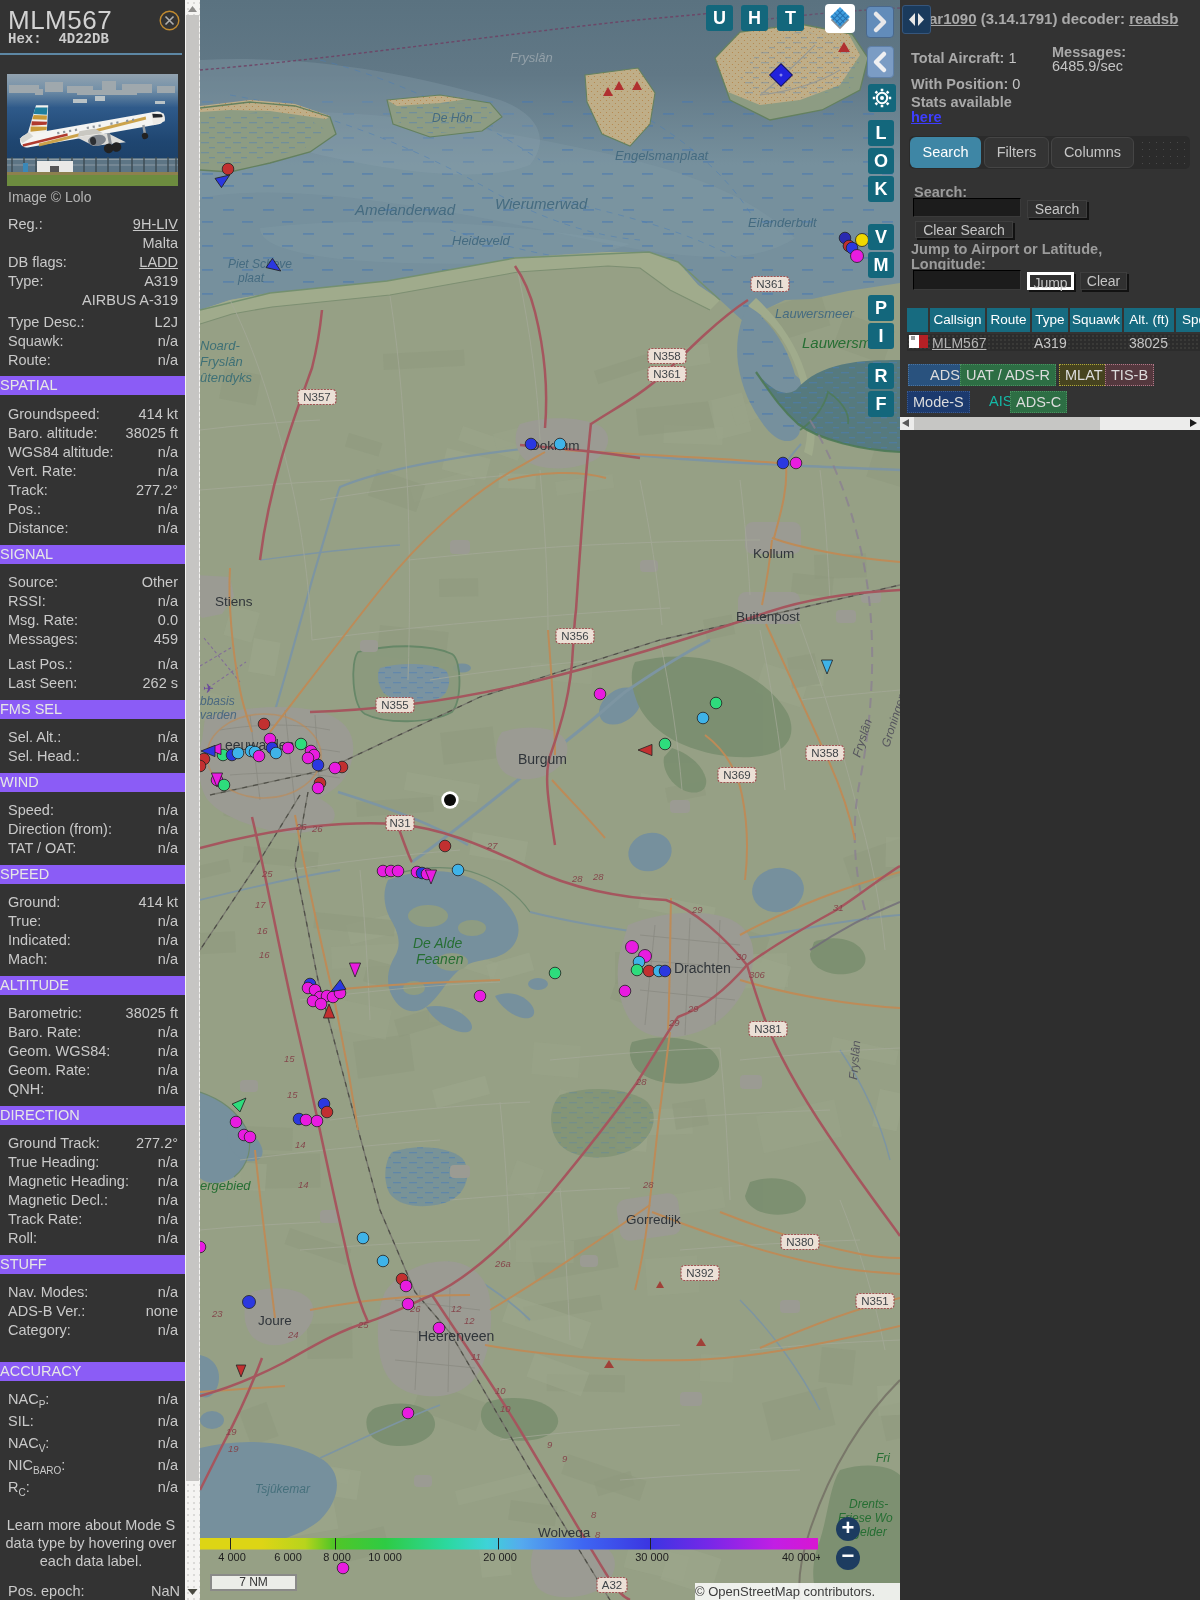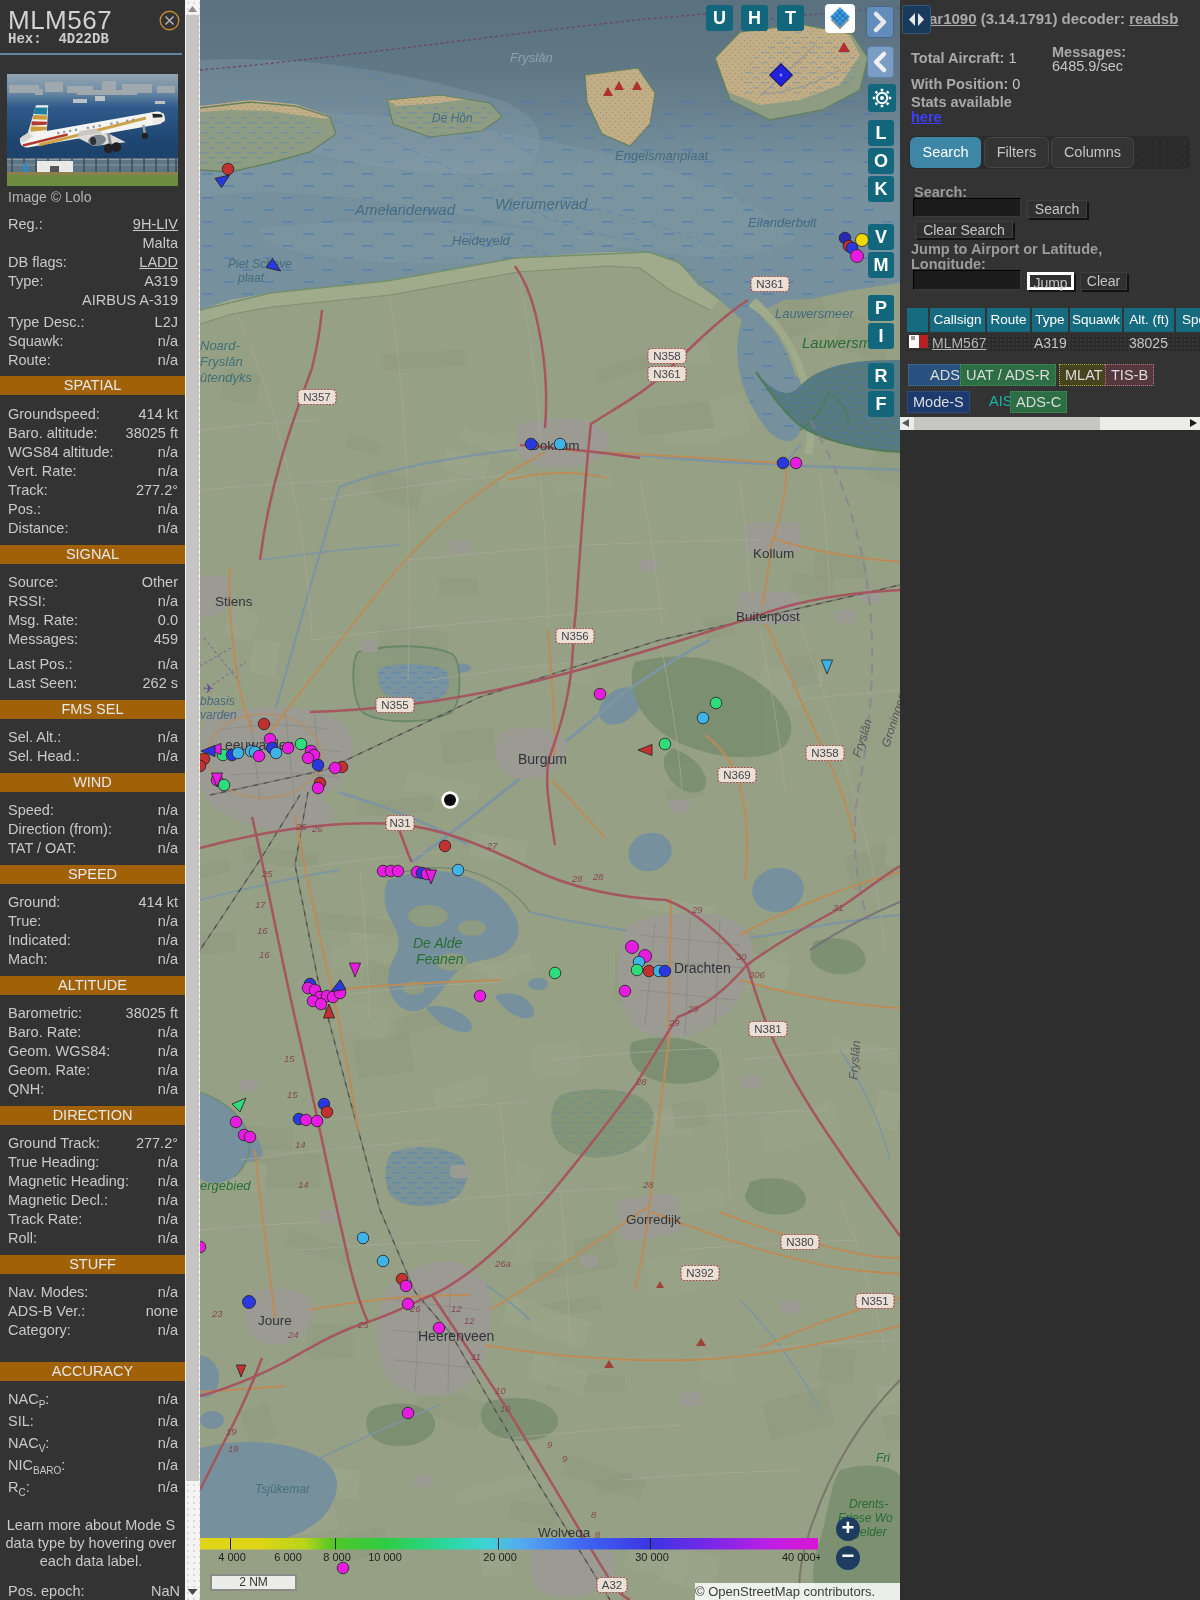--- a/index.html
+++ b/index.html
@@ -4,22 +4,22 @@
 <style>
 * { margin:0; padding:0; box-sizing:border-box; }
 html,body { width:1200px; height:1600px; overflow:hidden; background:#2e2e2e;
   font-family:"Liberation Sans", sans-serif; }
 #left { position:absolute; left:0; top:0; width:185px; height:1600px; background:#333333; }
 #lscroll { position:absolute; left:185px; top:0; width:15px; height:1600px; background:#f2f1f0; }
 #map { position:absolute; left:200px; top:0; width:700px; height:1600px; overflow:hidden; background:#97a186; }
 #right { position:absolute; left:900px; top:0; width:300px; height:1600px; background:#333333; }
 .row { position:absolute; left:8px; width:170px; height:19px; font-size:14.5px; color:#c9c9c9; white-space:nowrap; }
 .row .v { position:absolute; right:0; top:0; }
-.sech { position:absolute; left:0; width:185px; height:19px; background:#a16207; color:#e6e6e6;
-  font-size:14.5px; text-align:center; line-height:19px; }
+.sech { position:absolute; left:0; width:185px; height:19px; background:#8b5cf6; color:#e6e6e6;
+  font-size:14.5px; line-height:19px; }
 .u { text-decoration:underline; }
 sub { font-size:10px; }
 .mbtn { position:absolute; width:26px; height:26px; background:#13677c; color:#fff; border-radius:3px;
   font-weight:bold; font-size:18px; text-align:center; line-height:26px; }
 </style>
 </head>
 <body>
 <div id="left">
   <div style="position:absolute;left:8px;top:5px;font-size:26px;font-weight:400;color:#d2d2d2;letter-spacing:0.5px;">MLM567</div>
   <div style="position:absolute;left:8px;top:31px;font-size:14px;font-weight:bold;color:#cccccc;font-family:'Liberation Mono',monospace;">Hex:&nbsp;&nbsp;4D22DB</div>
@@ -894,21 +894,21 @@
         <text x="88" y="23">6 000</text>
         <text x="137" y="23">8 000</text>
       <text x="185" y="23">10 000</text>
         <text x="300" y="23">20 000</text>
         <text x="452" y="23">30 000</text>
       <text x="602" y="23">40 000+</text>
     </g>
   </svg>
   <div style="position:absolute;left:636px;top:1517px;width:24px;height:24px;border-radius:50%;background:#1d3c60;color:#fff;font-size:22px;font-weight:bold;text-align:center;line-height:22px;">+</div>
   <div style="position:absolute;left:636px;top:1546px;width:24px;height:24px;border-radius:50%;background:#1d3c60;color:#fff;font-size:22px;font-weight:bold;text-align:center;line-height:20px;">−</div>
-  <div style="position:absolute;left:10px;top:1574px;width:87px;height:17px;background:rgba(245,245,243,0.9);border:2px solid #8a8a88;font-size:12px;color:#333;text-align:center;line-height:13px;">2 NM</div>
+  <div style="position:absolute;left:10px;top:1574px;width:87px;height:17px;background:rgba(245,245,243,0.9);border:2px solid #8a8a88;font-size:12px;color:#333;text-align:center;line-height:13px;">7 NM</div>
   <div style="position:absolute;right:0;top:1583px;width:205px;height:17px;background:rgba(255,255,255,0.85);font-size:13px;color:#3c3c3c;text-align:left;line-height:17px;">© OpenStreetMap contributors.</div>
 
 </div>
 <div id="right">
   <div style="position:absolute;left:24px;top:10px;font-size:15px;font-weight:bold;color:#a9a9a9;">
     <span class="u">tar1090</span> (3.14.1791) decoder: <span class="u">readsb</span></div>
   <div style="position:absolute;left:2px;top:5px;width:29px;height:29px;background:#1a3a5c;border:1px solid #36567c;border-radius:3px;">
     <svg width="27" height="27">
         <path d="M12 7 L6 13.5 L12 20 Z" fill="#e8e8e8"></path>
         <path d="M15 7 L21 13.5 L15 20 Z" fill="#e8e8e8"></path>

